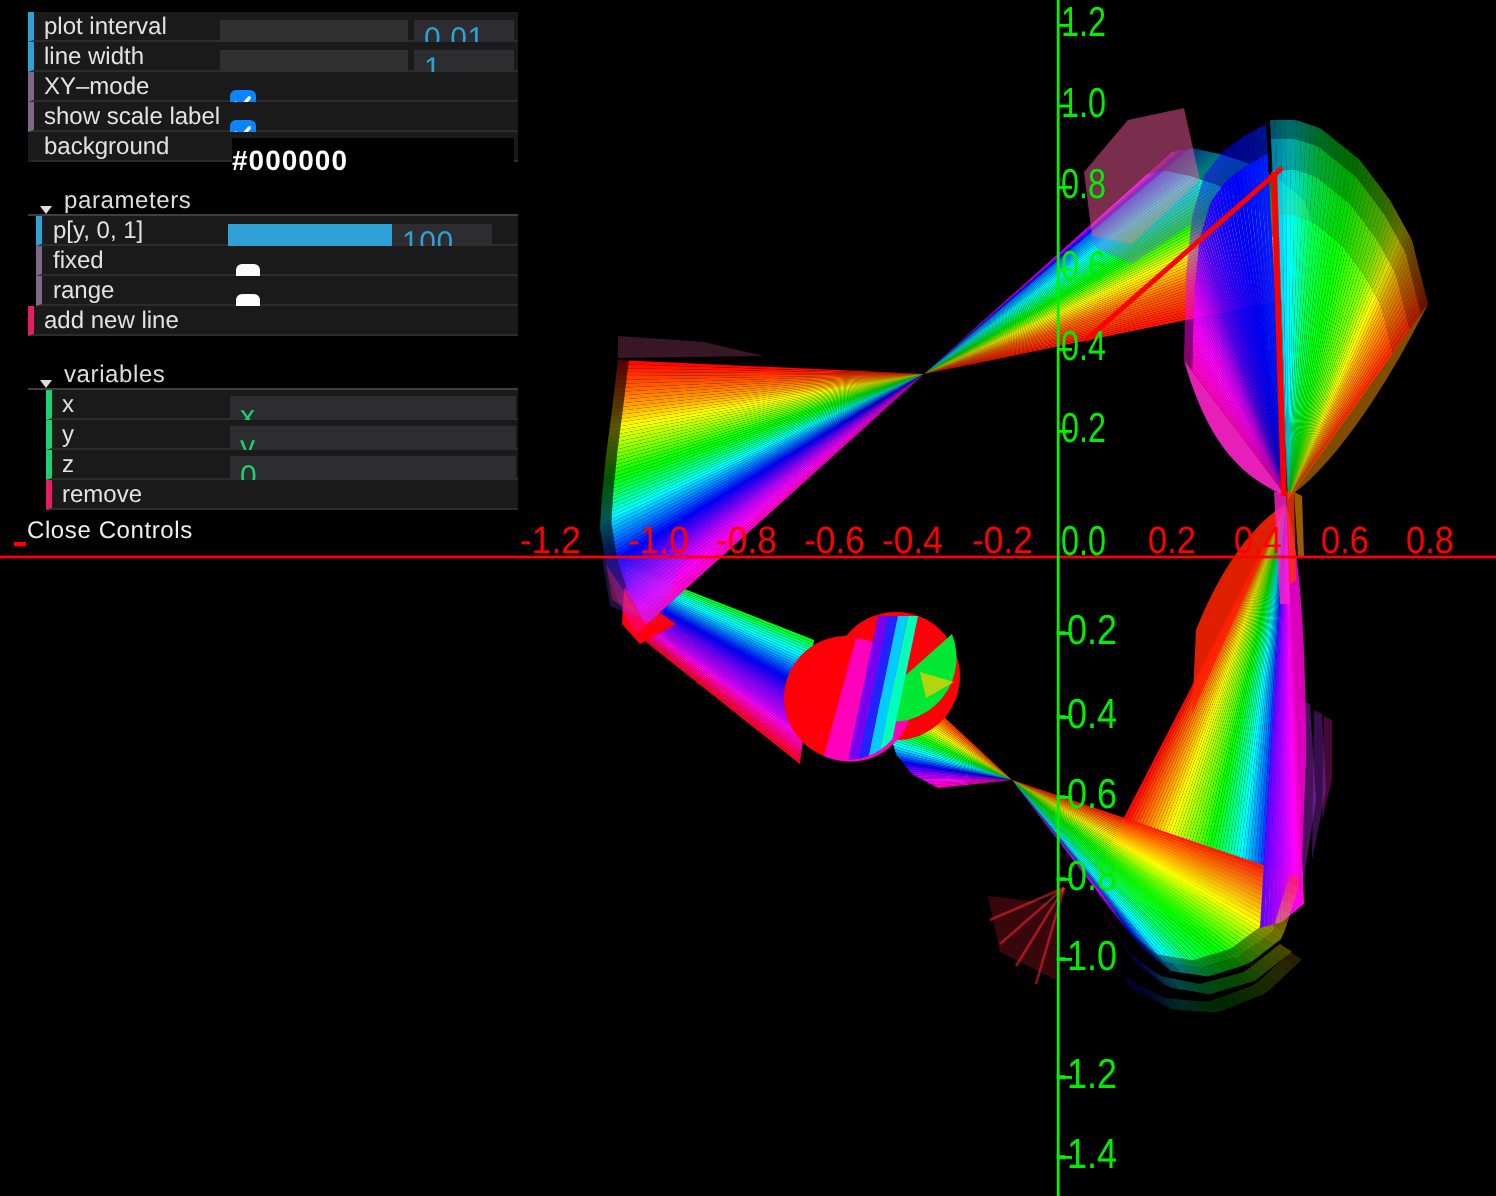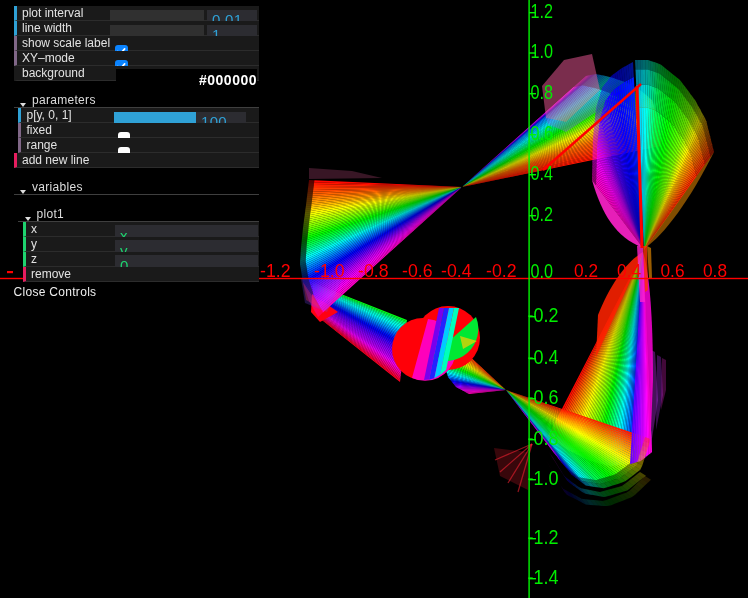--- a/index.html
+++ b/index.html
@@ -15,21 +15,21 @@
 .slider{position:absolute;left:93px;top:3.5px;width:94px;height:20px;background:#303030;display:block}
 .ind1 .slider{left:92.5px;width:89.5px}
 .slider .fill{position:absolute;left:0;top:0;height:100%;width:100%;background:#2FA1D6;display:block}
 .numbox{position:absolute;left:190.5px;top:3.5px;width:50px;height:20px;background:#2c2c31;color:#2FA1D6;font-size:15px;line-height:20px;padding-left:5px;display:block}
 .ind1 .numbox{left:175px}
 .cb{position:absolute;left:98.5px;top:9px;width:12.5px;height:12.5px;border-radius:3px;display:block}
 .ind1 .cb{left:96.5px}
 .ind2 .cb{left:94px}
 .cb.on{background:#0b84ff}
 .cb.off{background:#fdfdfd;width:12px;height:12px;top:9px}
-.colorbox{position:absolute;left:99.5px;top:2.5px;width:141px;height:21.5px;background:#000;color:#fff;font-weight:bold;font-size:14px;line-height:23px;text-align:right;display:block;letter-spacing:0.5px}
+.colorbox{position:absolute;left:99.5px;top:2.5px;width:141px;height:21.5px;background:#000;color:#fff;font-weight:bold;font-size:14px;line-height:23px;text-align:left;display:block;letter-spacing:0.5px}
 .title{height:27px;background:#000;border-bottom:1px solid #3f3f3f;display:flex;align-items:flex-end;padding-left:4.5px;color:#ddd}
 .arr{width:0;height:0;border-left:3.5px solid transparent;border-right:3.5px solid transparent;border-top:4.5px solid #ddd;margin-left:2px;margin-right:6px;display:inline-block}
 .ind1{margin-left:4.5px}
 .ind2{margin-left:4.5px}
 .ctr2{position:absolute;left:0;top:0;height:100%;width:100%}
 .strbox{position:absolute;left:92.5px;top:2.5px;right:0.5px;height:22px;background:#2c2c31;color:#1ed36f;font-size:15px;line-height:22px;padding-left:5px;display:block}
 .ind1 .strbox{left:89.5px}
 .closebtn{height:20px;background:#000;line-height:20px;font-size:12px;color:#eee}
 </style></head>
 <body>
@@ -1112,29 +1112,29 @@
         </span>
       </div>
   <div class="row num">
         <span class="lbl">line width</span>
         <span class="ctr">
           <span class="slider"></span>
           <span class="numbox">1</span>
         </span>
       </div>
   <div class="row bool">
-        <span class="lbl">show scale label</span>
+        <span class="lbl">XY–mode</span>
         <span class="ctr">
           <span class="cb on"><svg viewBox="0 0 14 14" width="12.5" height="12.5">
               <path d="M3.2 7.3 L5.9 10 L10.8 4.4" stroke="#fff" stroke-width="1.9" fill="none" stroke-linecap="round" stroke-linejoin="round"></path>
             </svg></span>
         </span>
       </div>
   <div class="row bool">
-        <span class="lbl">XY–mode</span>
+        <span class="lbl">show scale label</span>
         <span class="ctr">
           <span class="cb on"><svg viewBox="0 0 14 14" width="12.5" height="12.5">
               <path d="M3.2 7.3 L5.9 10 L10.8 4.4" stroke="#fff" stroke-width="1.9" fill="none" stroke-linecap="round" stroke-linejoin="round"></path>
             </svg></span>
         </span>
       </div>
   <div class="row color">
         <span class="lbl">background</span>
         <span class="ctr">
           <span class="colorbox">#000000</span>
@@ -1162,21 +1162,20 @@
           <span class="ctr">
             <span class="cb off"></span>
           </span>
         </div>
   </div>
   <div class="row fun">
         <span class="lbl">add new line</span>
       </div>
   <div class="title"><span class="arr"></span>variables</div>
   <div class="ind1">
-    <div class="title t2"><span class="arr"></span>plot1</div>
     <div class="ind2">
       <div class="row str">
             <span class="lbl">x</span>
             <span class="ctr2">
               <span class="strbox">x</span>
             </span>
           </div>
       <div class="row str">
             <span class="lbl">y</span>
             <span class="ctr2">

